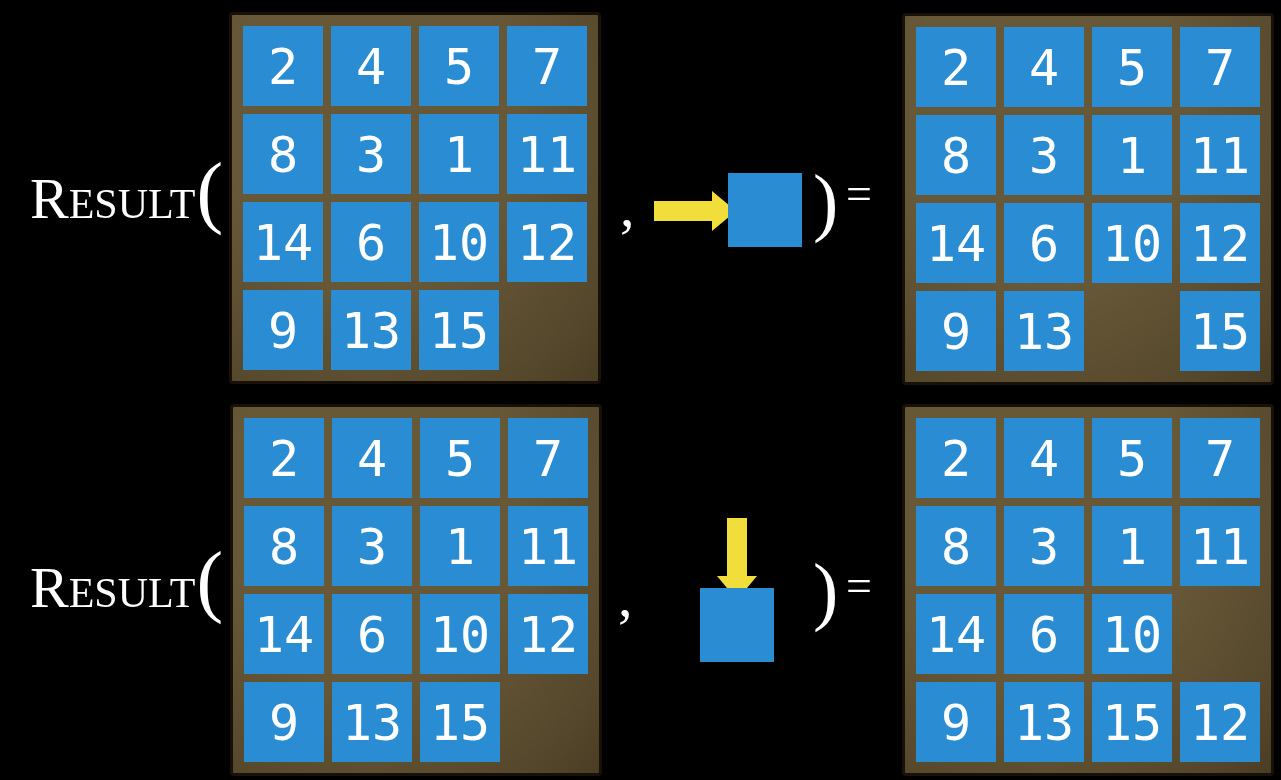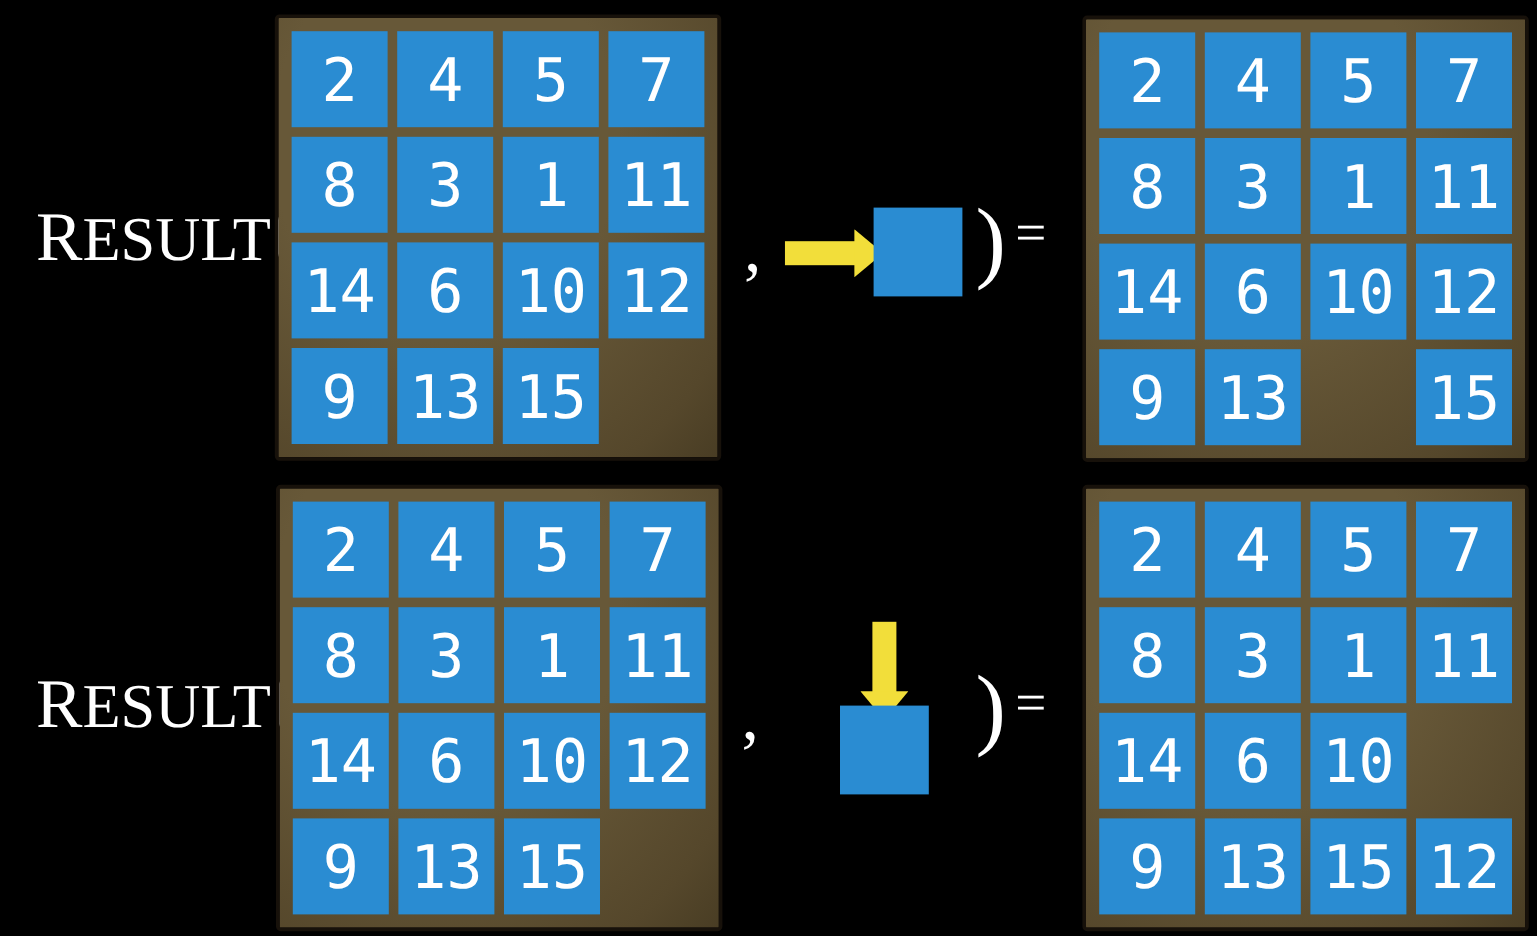--- a/index.html
+++ b/index.html
@@ -21,21 +21,21 @@
 
   
   .result-label {
     position: absolute;
     display: flex;
     align-items: baseline;
     color: var(--text-white, #fff);
     white-space: nowrap;
   }
   .fn-initial { font-size: 58px; line-height: 1; }
-  .fn-rest    { font-size: 52px; line-height: 1; }
+  .fn-rest    { font-size: 42px; line-height: 1; }
   .fn-paren   { font-size: 80px; line-height: 1; margin-left: 1px; }
   .lbl-1 { left: 30px; top: 151px; }
   .lbl-2 { left: 30px; top: 540px; }
 
   
   .board {
     position: absolute;
     width: 372px;
     height: 372px;
     box-sizing: border-box;

